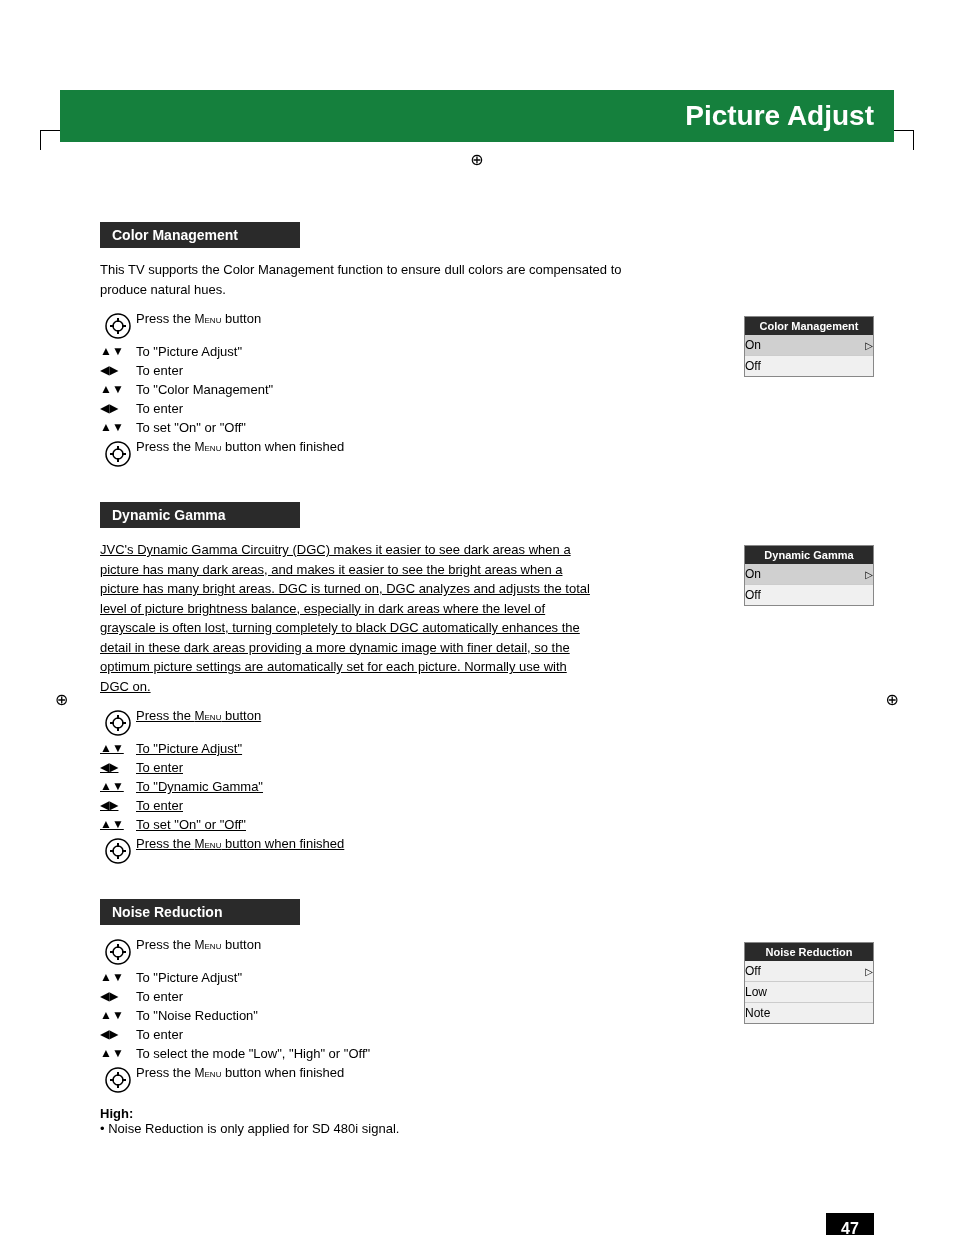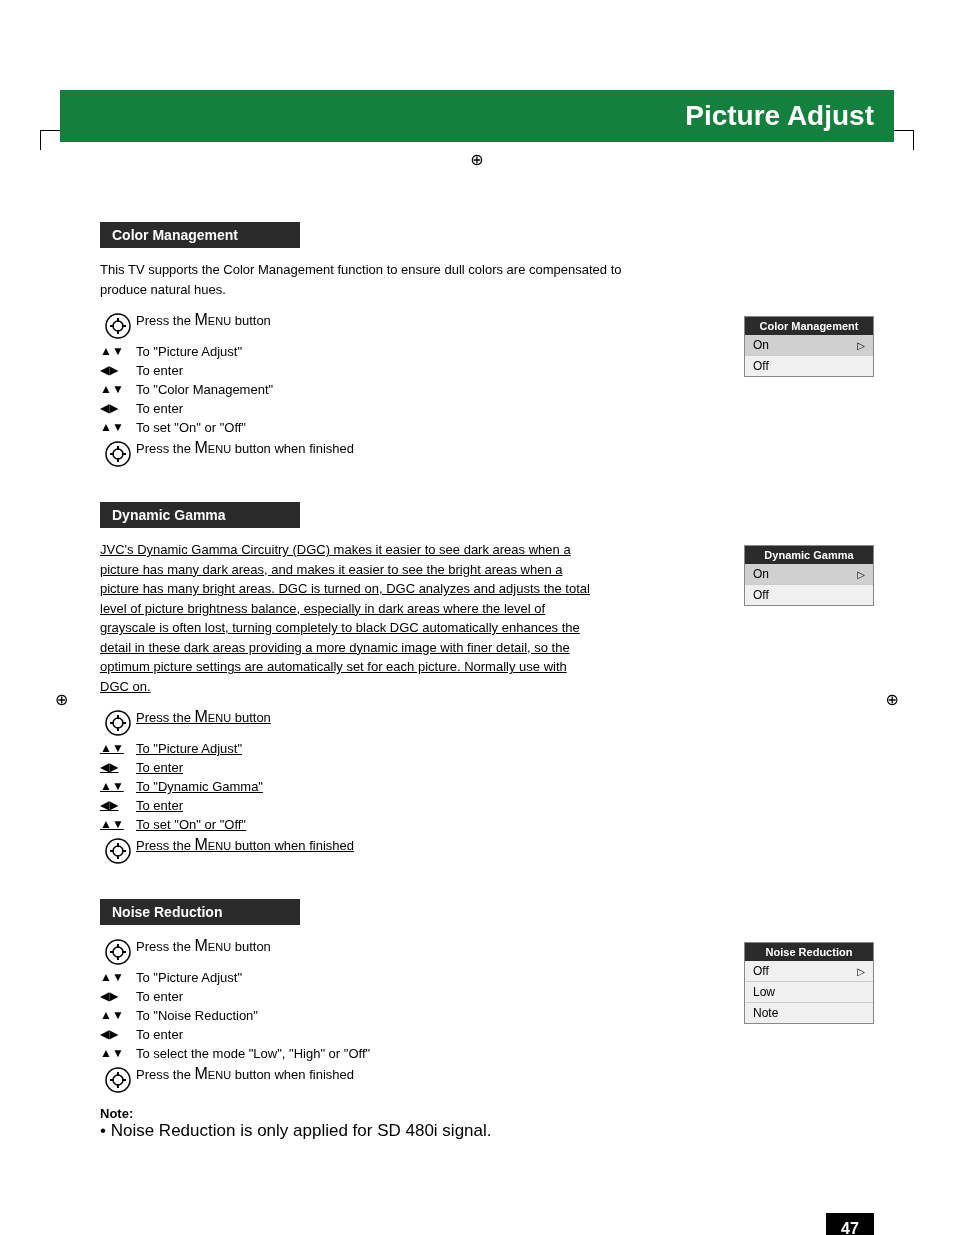--- a/index.html
+++ b/index.html
@@ -117,21 +117,21 @@
       align-items: center;
     }
 
     .text-cell {
       flex: 1;
       font-size: 13px;
     }
 
     .text-cell .small-caps {
       font-variant: small-caps;
-      font-size: 16px;
+      font-size: 12px;
     }
     
     .remote-btn {
       width: 28px;
       height: 28px;
     }
 
     
     .menu-box {
       border: 1px solid #888;
@@ -142,21 +142,21 @@
     }
     .menu-box-header {
       background: #2a2a2a;
       color: #ffffff;
       padding: 3px 8px;
       font-size: 11px;
       font-weight: bold;
       text-align: center;
     }
     .menu-box-item {
-      padding: 3px 8px;
+      padding: 3px 0;
       border-bottom: 1px solid #ccc;
       display: flex;
       align-items: center;
       justify-content: space-between;
       font-size: 12px;
       background: #f0f0f0;
     }
     .menu-box-item:last-child {
       border-bottom: none;
     }
@@ -169,21 +169,21 @@
 
     
     .note-section {
       margin-top: 8px;
     }
     .note-title {
       font-weight: bold;
       font-size: 13px;
     }
     .note-text {
-      font-size: 17px;
+      font-size: 13px;
       margin-left: 0;
     }
 
     
     .page-number-box {
       position: absolute;
       bottom: 80px;
       right: 80px;
       background: #000;
       color: #fff;
@@ -426,21 +426,21 @@
             </div>
             <div class="menu-box-item">
               <span>Note</span>
             </div>
           </div>
         </div>
       </div>
 
       
       <div class="note-section">
-        <div class="note-title">Note:</div>
+        <div class="note-title">High:</div>
         <div class="note-text">• Noise Reduction is only applied for SD 480i signal.</div>
       </div>
     </div>
 
   </div>
 
   <div class="page-number-box">47</div>
 
 </div>
 

